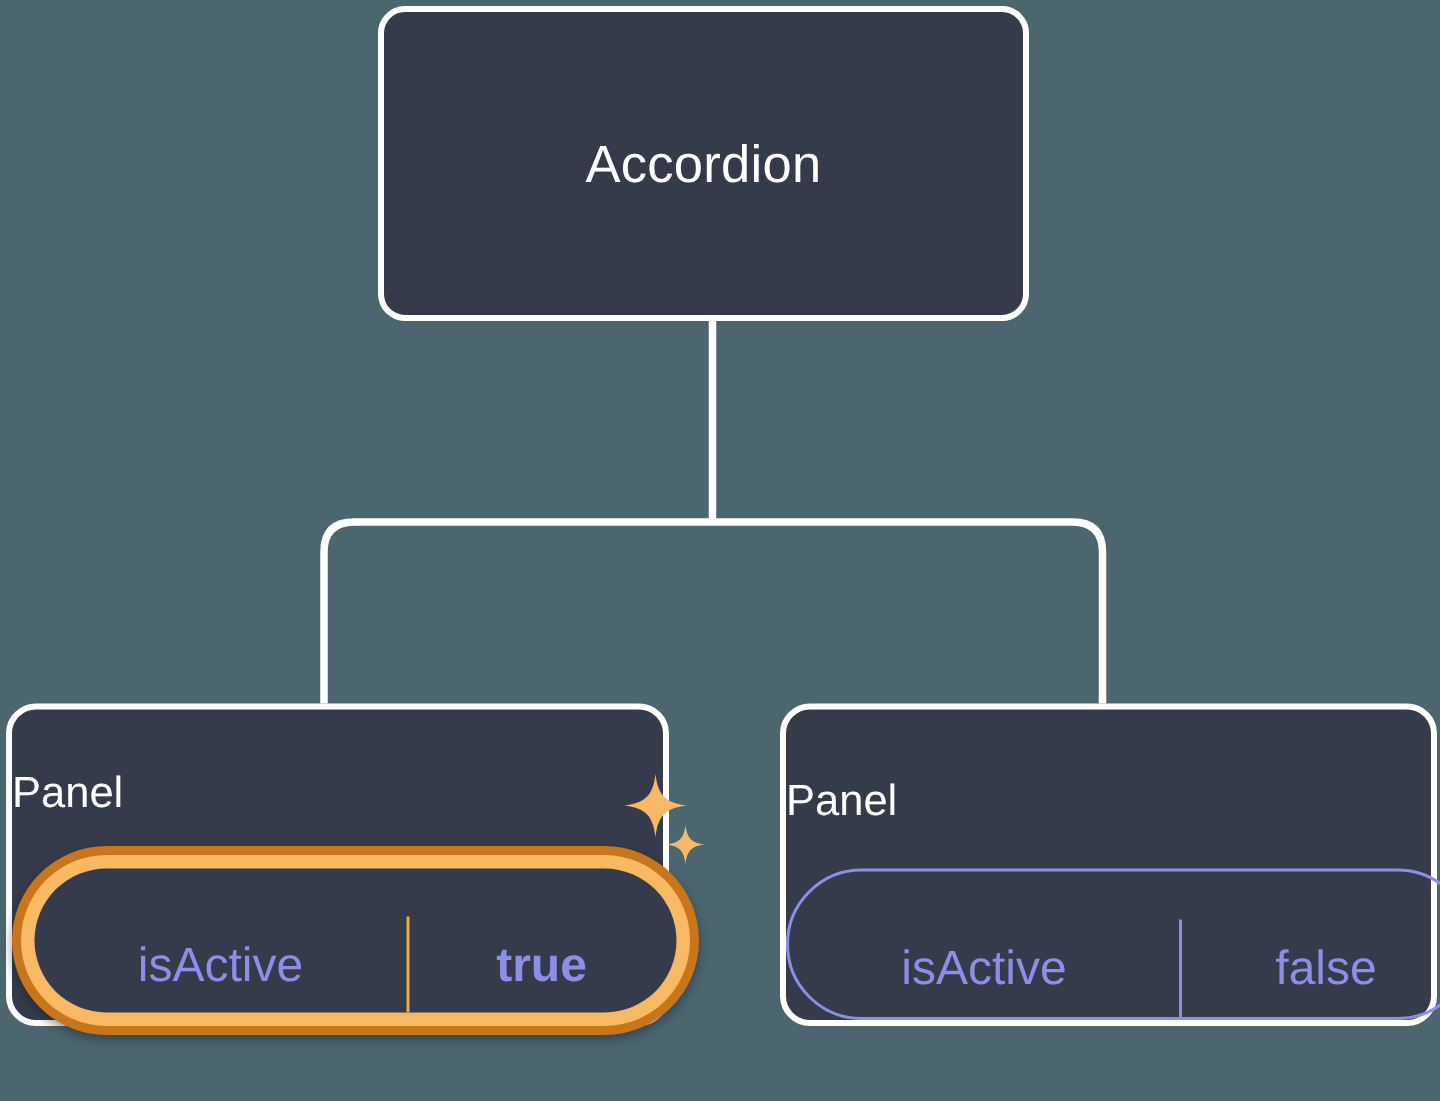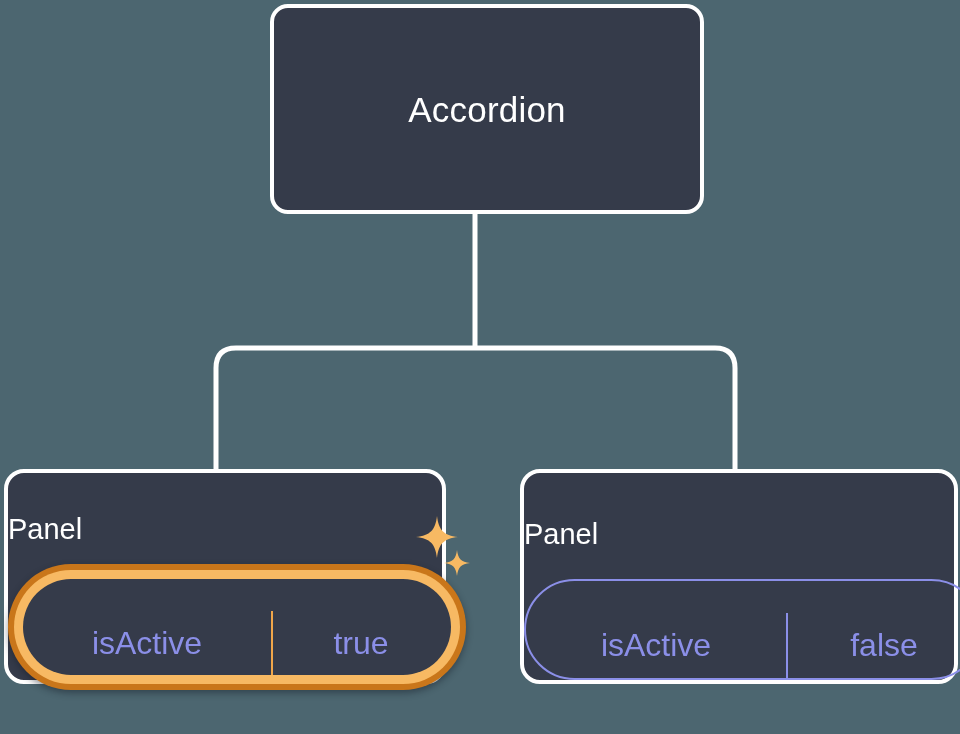--- a/index.html
+++ b/index.html
@@ -32,21 +32,21 @@
   
   .node {
     position: absolute;
     box-sizing: border-box;
     background: #353b4a;
     border: 4px solid #ffffff;
     border-radius: 18px;
   }
 
   .node-root {
-    left: 270px;
+    left: 252px;
     top: 4px;
     width: 434px;
     height: 210px;
     display: flex;
     align-items: center;
     justify-content: center;
   }
 
   .node-title-root {
     color: #ffffff;
@@ -148,21 +148,21 @@
     overflow: hidden;
   }
   .pill-highlight-core .pill-cell {
     font-size: 32px;
     color: #8b8fe8;
     padding: 0 26px;
   }
   .pill-highlight-core .pill-cell-name  { min-width: 196px; font-weight: 400; }
   .pill-highlight-core .pill-cell-value {
     min-width: 128px;
-    font-weight: 400;
+    font-weight: 700;
     border-left: 2px solid #f0a64a;
     padding-left: 24px;
   }
 
   
   .sparkles {
     position: absolute;
     right: -8px;
     top: -48px;
     width: 64px;

